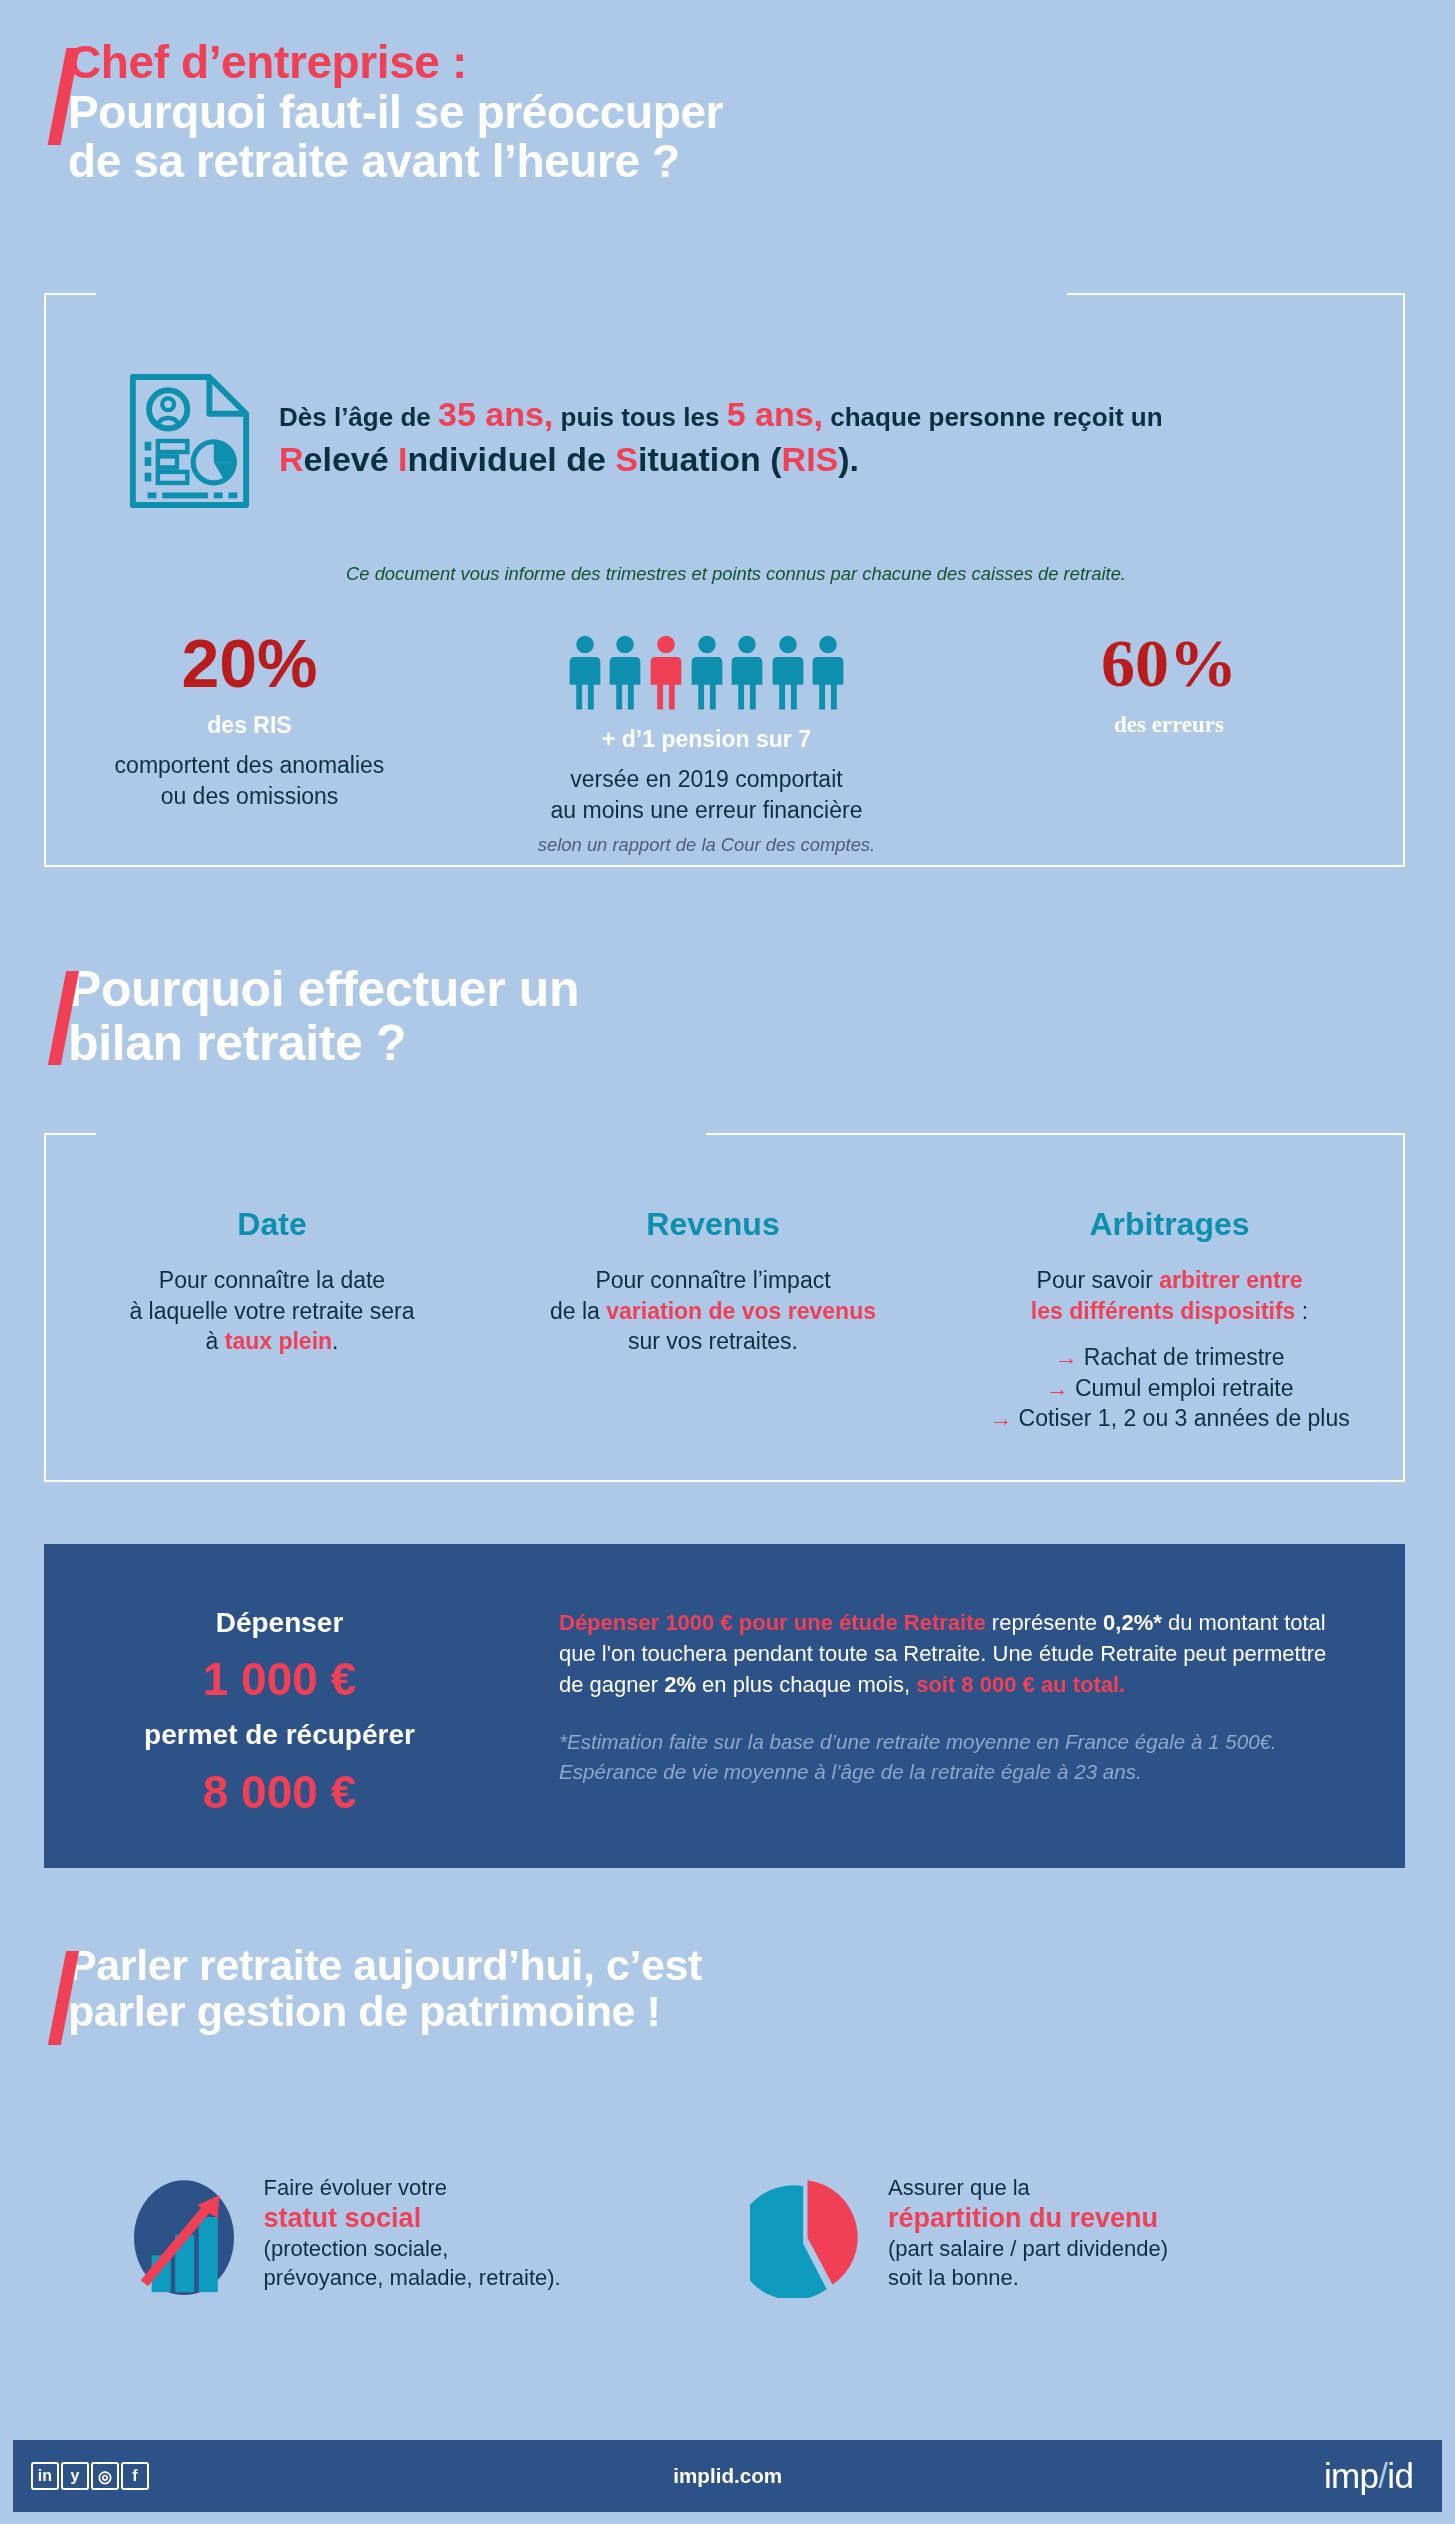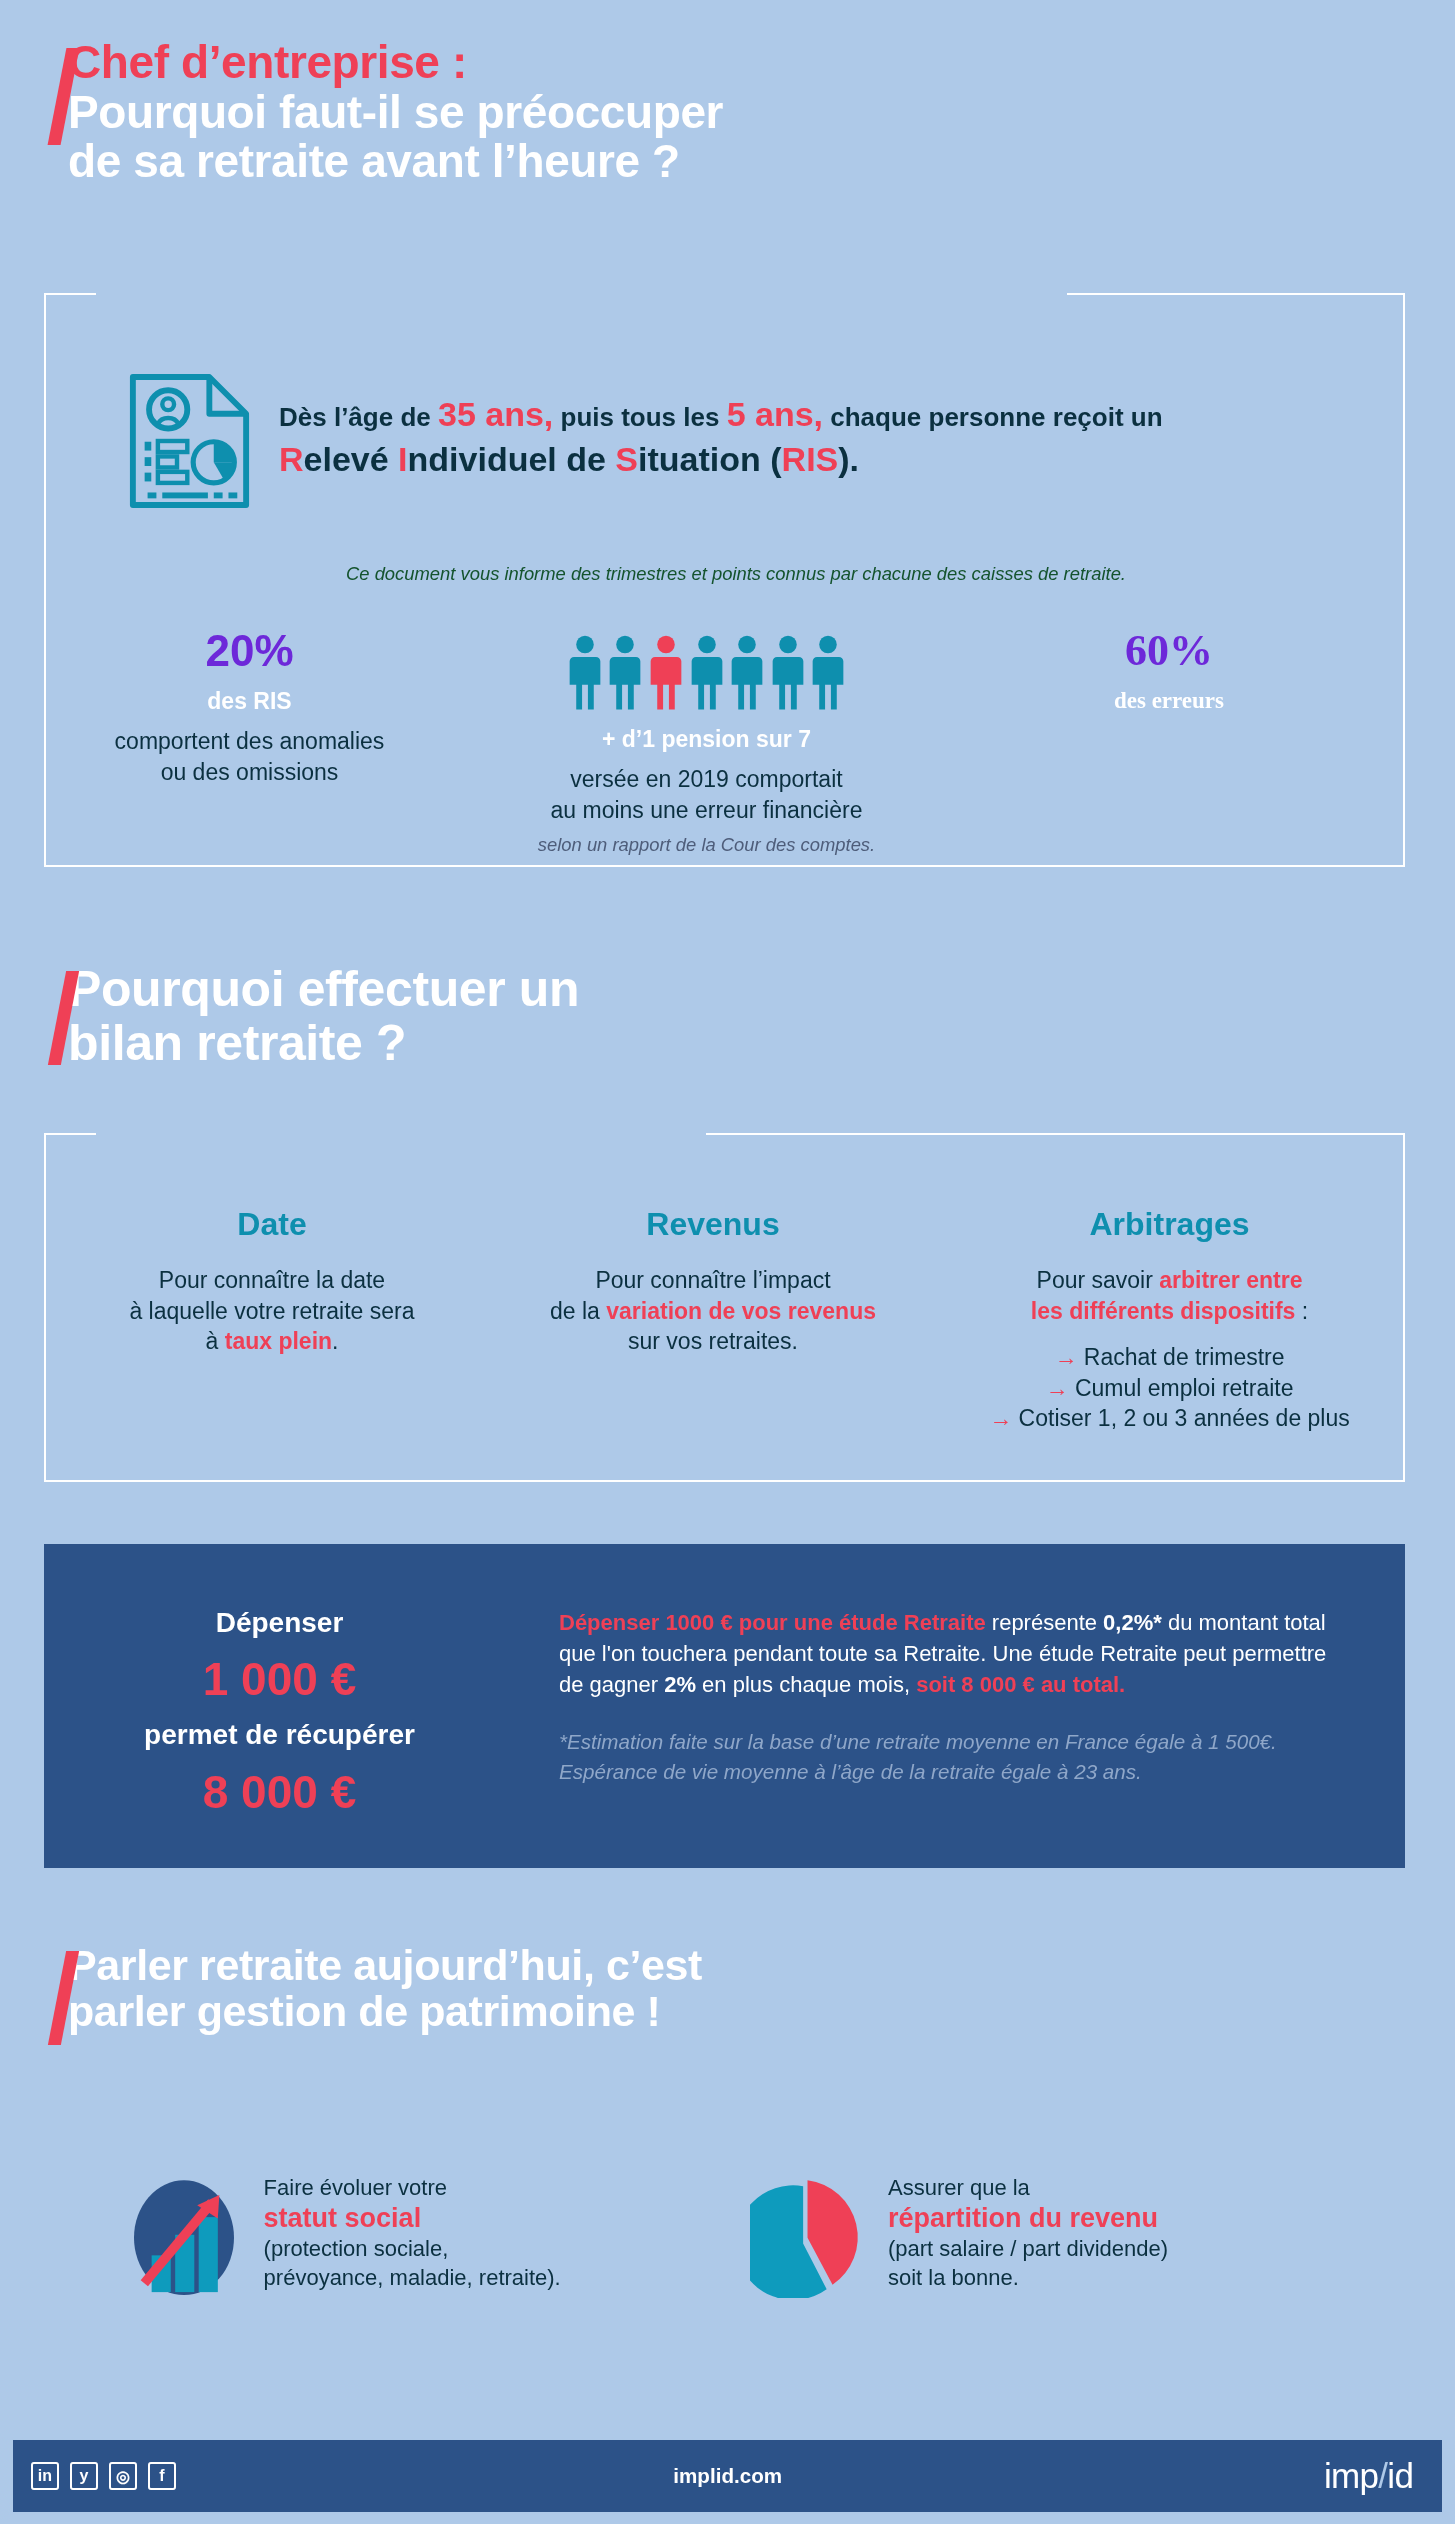--- a/index.html
+++ b/index.html
@@ -61,21 +61,21 @@
 
   #doc-note {
     position: absolute; left: 118px; top: 563px; width: 1236px;
     text-align: center; font-size: 18.4px; font-style: italic; color: #14532d;
   }
 
   .statcol { position: absolute; top: 629px; text-align: center; }
   #stat1 { left: 51px;   width: 397px; }
   #stat2 { left: 471px;  width: 471px; }
   #stat3 { left: 963px; width: 412px; font-family: Liberation Serif, serif; }
-  .stat-num { font-size: 44px; font-weight: 700; color: #6d28d9; line-height: 1.0; }
+  .stat-num { font-size: 68px; font-weight: 700; color: #b91c1c; line-height: 1.0; }
   .stat-sub { font-size: 23px; font-weight: 700; color: #ffffff; margin-top: 14.7px; }
   .stat-desc { font-size: 23px; color: #0b3040; line-height: 1.32; margin-top: 11.8px; }
   .stat-src { font-size: 18.4px; font-style: italic; color: #4e5d7a; margin-top: 8.8px; }
 
   #people { display: flex; justify-content: center; gap: 6.6px; height: 82px; align-items: flex-end; }
 
   
   #head2 { position: absolute; left: 0; top: 962px; }
   #head2 .slash { top: 8.8px; height: 94px; }
   #head2 .head-line { font-size: 50px; color: #ffffff; }
@@ -111,21 +111,21 @@
   #ben1 { left: 125px; width: 588px; }
   #ben2 { left: 750px; width: 662px; gap: 20px; }
   .ben-txt { font-size: 22px; color: #0b3040; line-height: 1.32; }
   .ben-txt .hl { color: #ef4056; font-weight: 700; font-size: 27px; display: block; line-height: 1.2; }
 
   
   #footer {
     position: absolute; left: 13.2px; top: 2440px; width: 1429px; height: 72px;
     background: #2c5288; display: flex; align-items: center;
   }
-  #social { display: flex; gap: 11px; margin-left: 17.7px; }
+  #social { display: flex; gap: 2px; margin-left: 17.7px; }
   .sicon { width: 28px; height: 28px; border: 2.2px solid #fff; border-radius: 2.9px;
            display: flex; align-items: center; justify-content: center;
            color: #fff; font-size: 16px; font-weight: 700; }
   #fsite { position: absolute; left: 0; width: 100%; text-align: center;
            color: #fff; font-size: 20.6px; font-weight: 700; }
   #flogo { position: absolute; right: 29px; color: #fff; font-size: 35px; letter-spacing: -0.7px; }
 </style>
 </head>
 <body>
 

